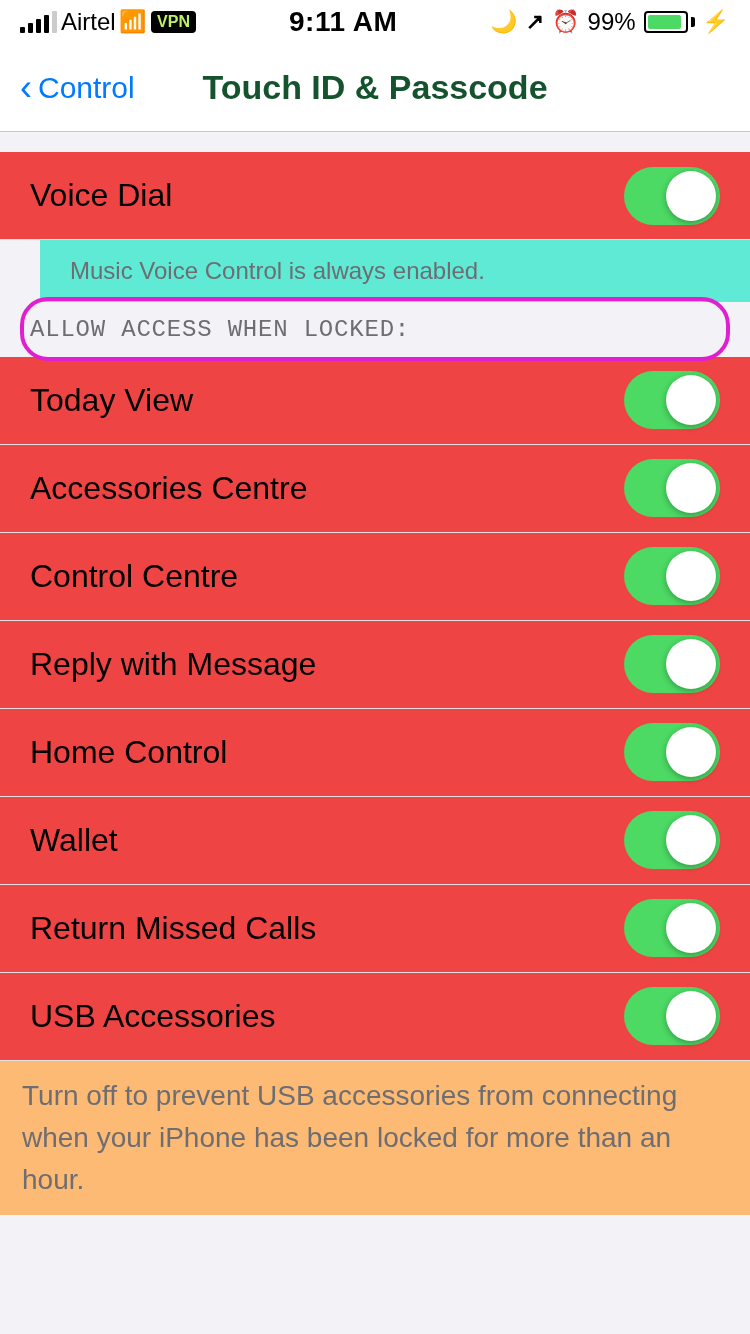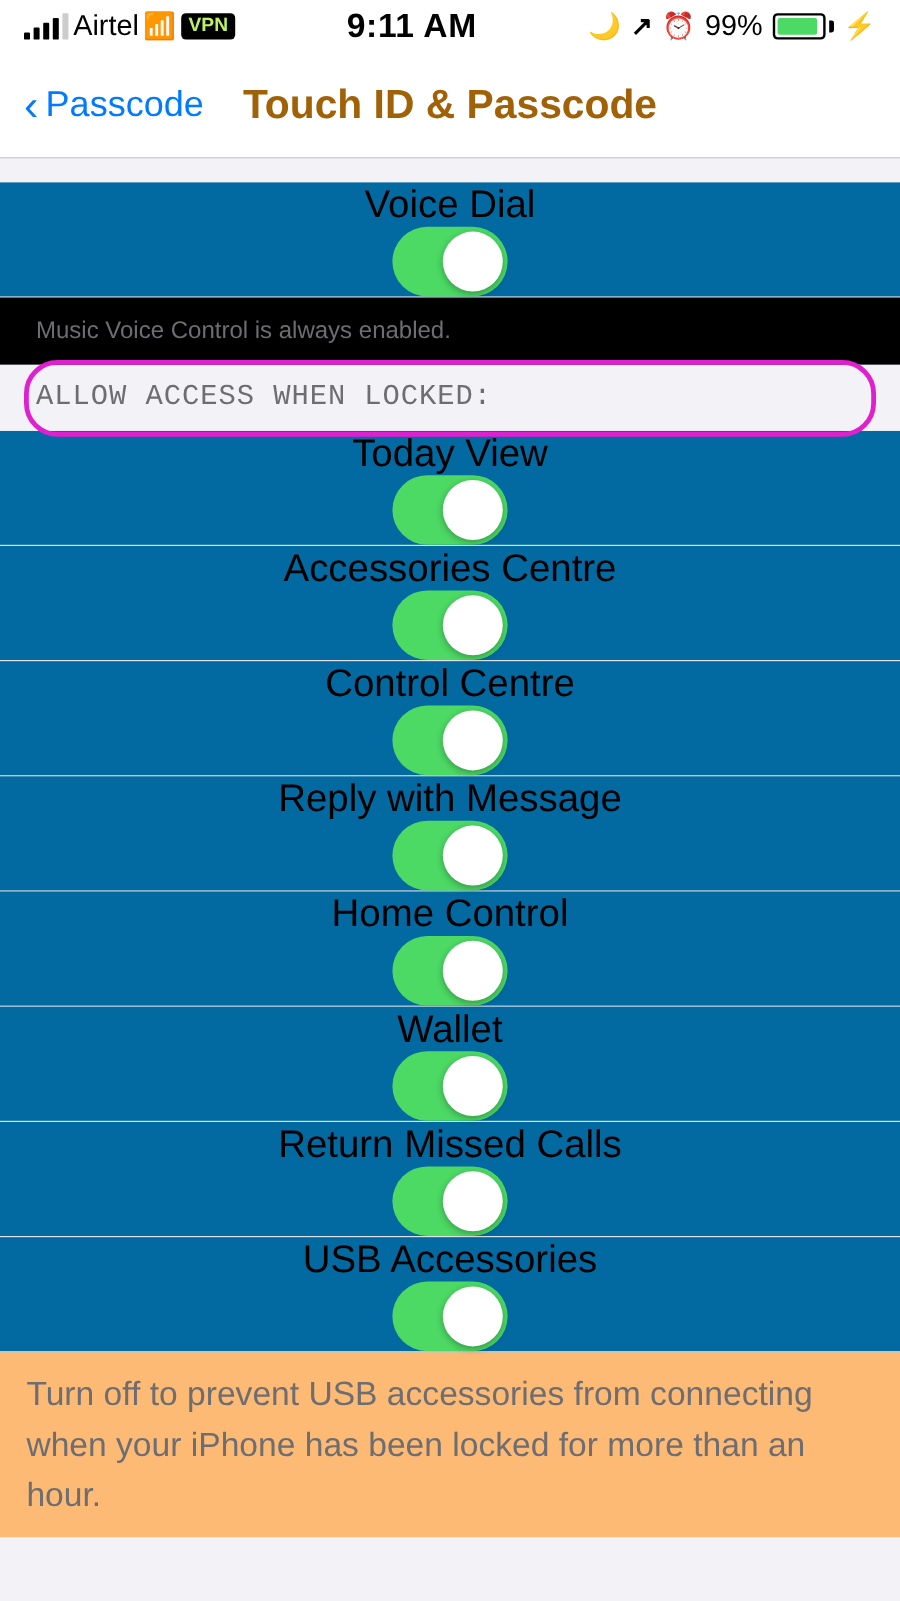--- a/index.html
+++ b/index.html
@@ -91,43 +91,42 @@
       gap: 4px;
     }
     .nav-back-chevron {
       font-size: 36px;
       line-height: 1;
       margin-right: 2px;
     }
     .nav-title {
       font-size: 34px;
       font-weight: 700;
-      color: #a16207;
+      color: #14532d;
     }
 
     
     .content {
       padding-top: 20px;
     }
 
     
     .section {
       margin-bottom: 0;
     }
 
     
     .row {
-      background: #0369a1;
+      background: #ef4444;
       display: flex;
       align-items: center;
       justify-content: space-between;
       padding: 0 30px;
       min-height: 88px;
       border-bottom: 1px solid #e0e0e5;
-      flex-direction: column;
     }
     .row:last-child {
       border-bottom: none;
     }
     .row-label {
       font-size: 32px;
       color: #000;
     }
 
     
@@ -183,24 +182,25 @@
       padding: 14px 22px;
       background: #fdba74;
       font-size: 28px;
       color: #6d6d72;
       line-height: 1.5;
     }
 
     
     .voice-note {
       padding: 14px 30px;
-      background: #000000;
-      font-size: 20px;
+      background: #5eead4;
+      font-size: 24px;
       color: #6d6d72;
       line-height: 1.4;
+      margin-left: 40px;
     }
 
     
     .signal-bars {
       display: flex;
       align-items: flex-end;
       gap: 3px;
       height: 22px;
     }
     .signal-bar {
@@ -252,21 +252,21 @@
       </div>
       <div class="battery-tip"></div>
     </div>
     <span style="font-size:22px;">⚡</span>
   </div>
 </div>
 
 <div class="nav-bar">
   <div class="nav-back">
     <span class="nav-back-chevron">‹</span>
-    <span>Passcode</span>
+    <span>Control</span>
   </div>
   <div class="nav-title">Touch ID &amp; Passcode</div>
 </div>
 
 <div class="content">
 
   <div class="section">
     <div class="row">
       <span class="row-label">Voice Dial</span>
       <div class="toggle">

